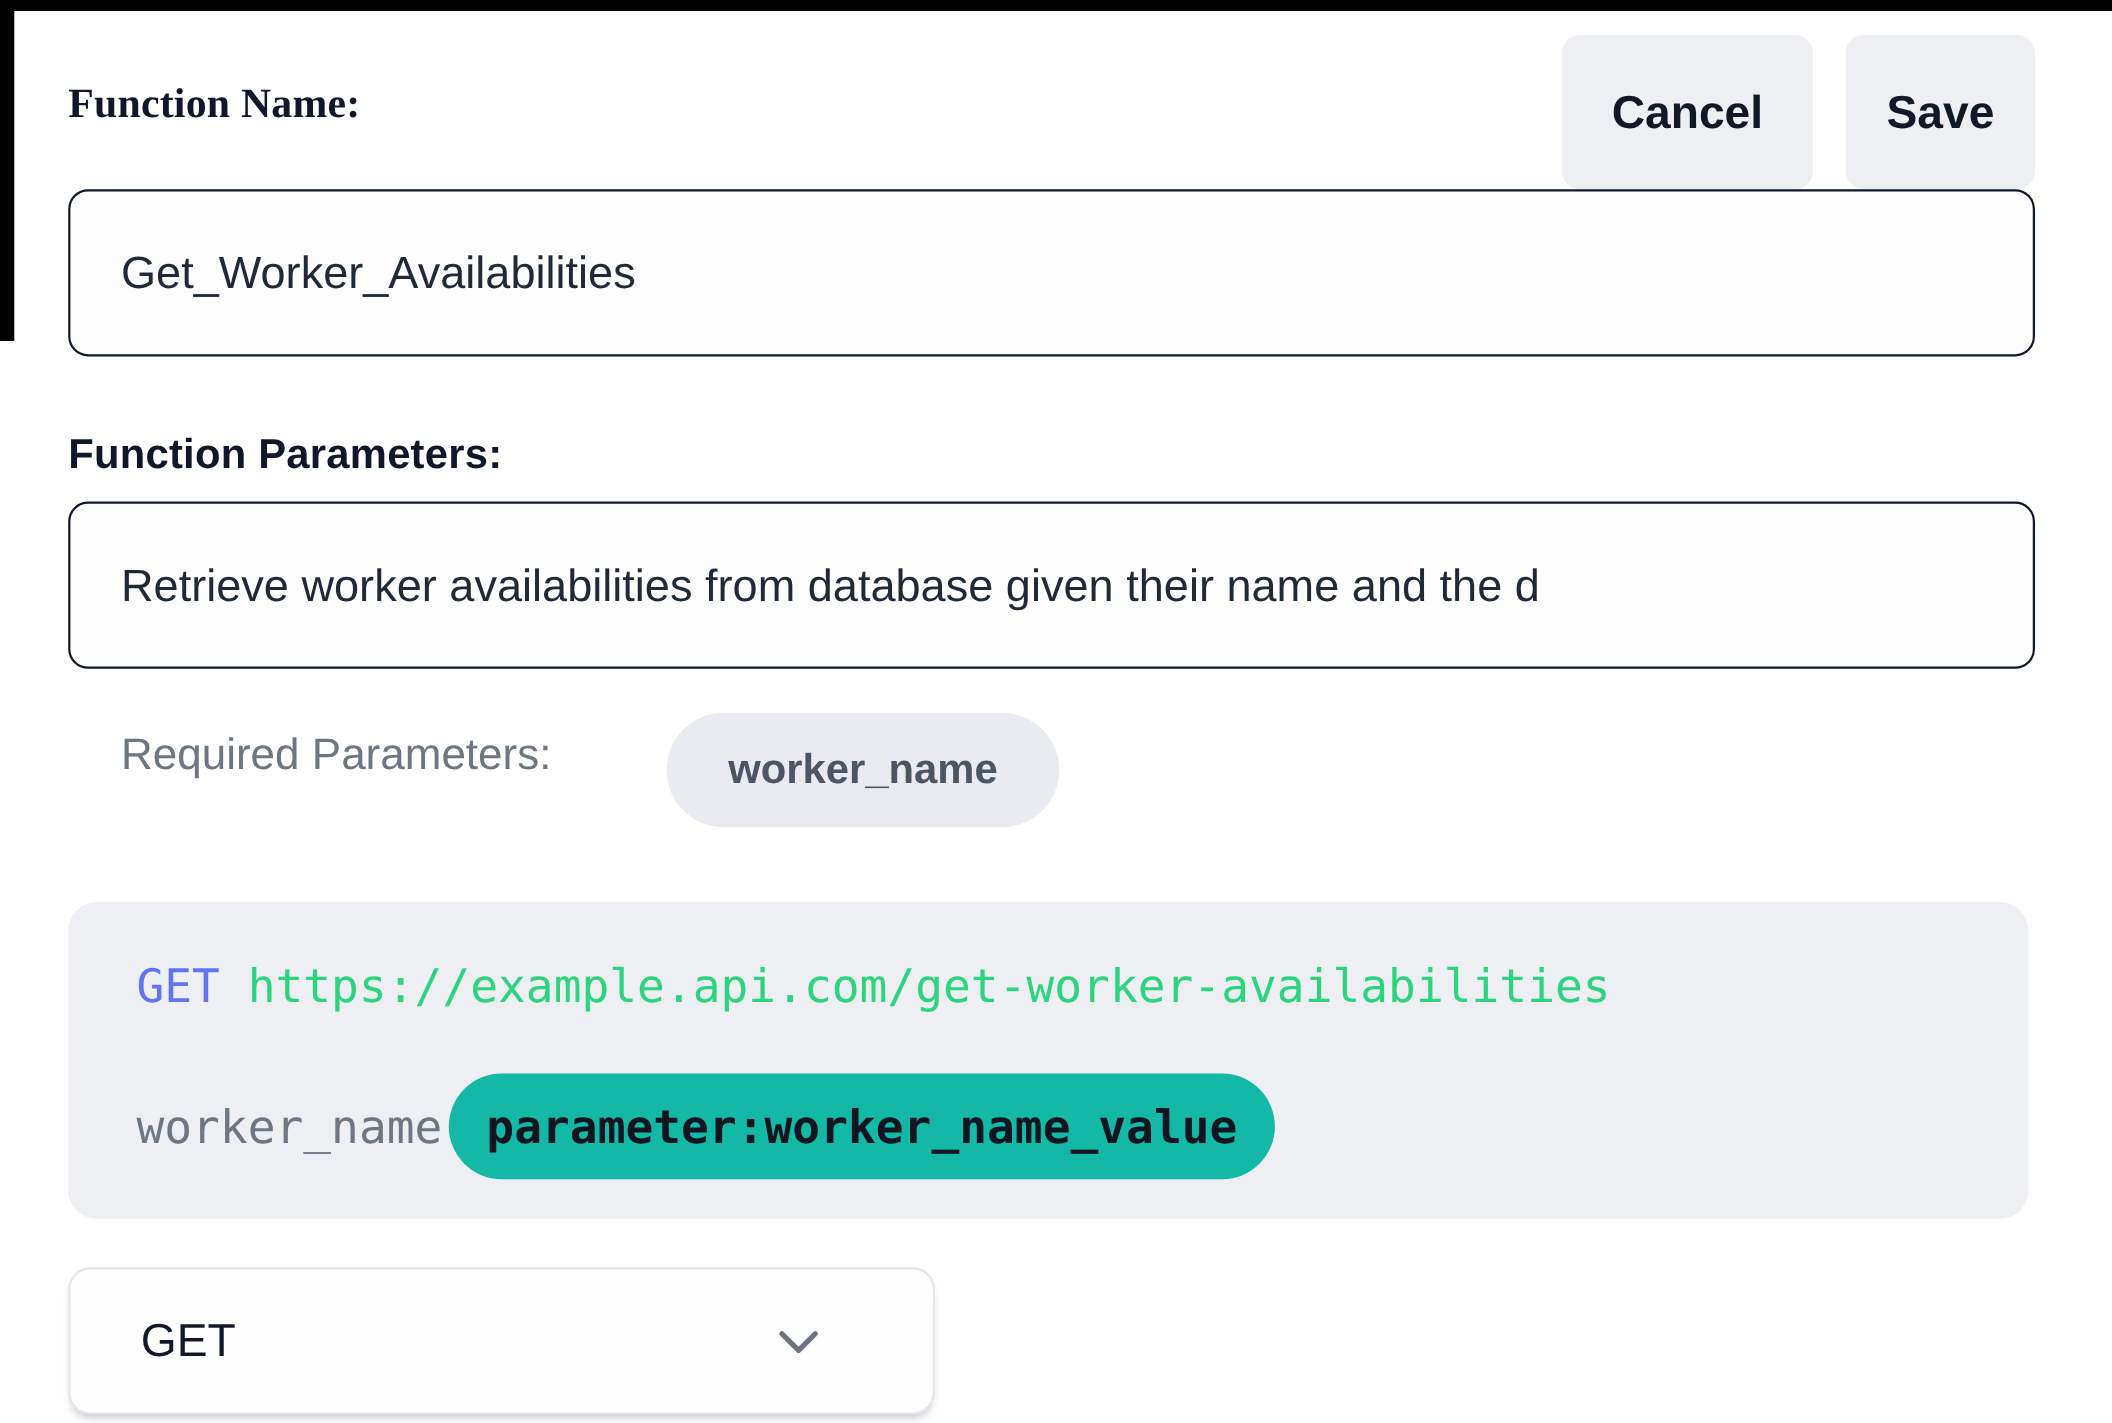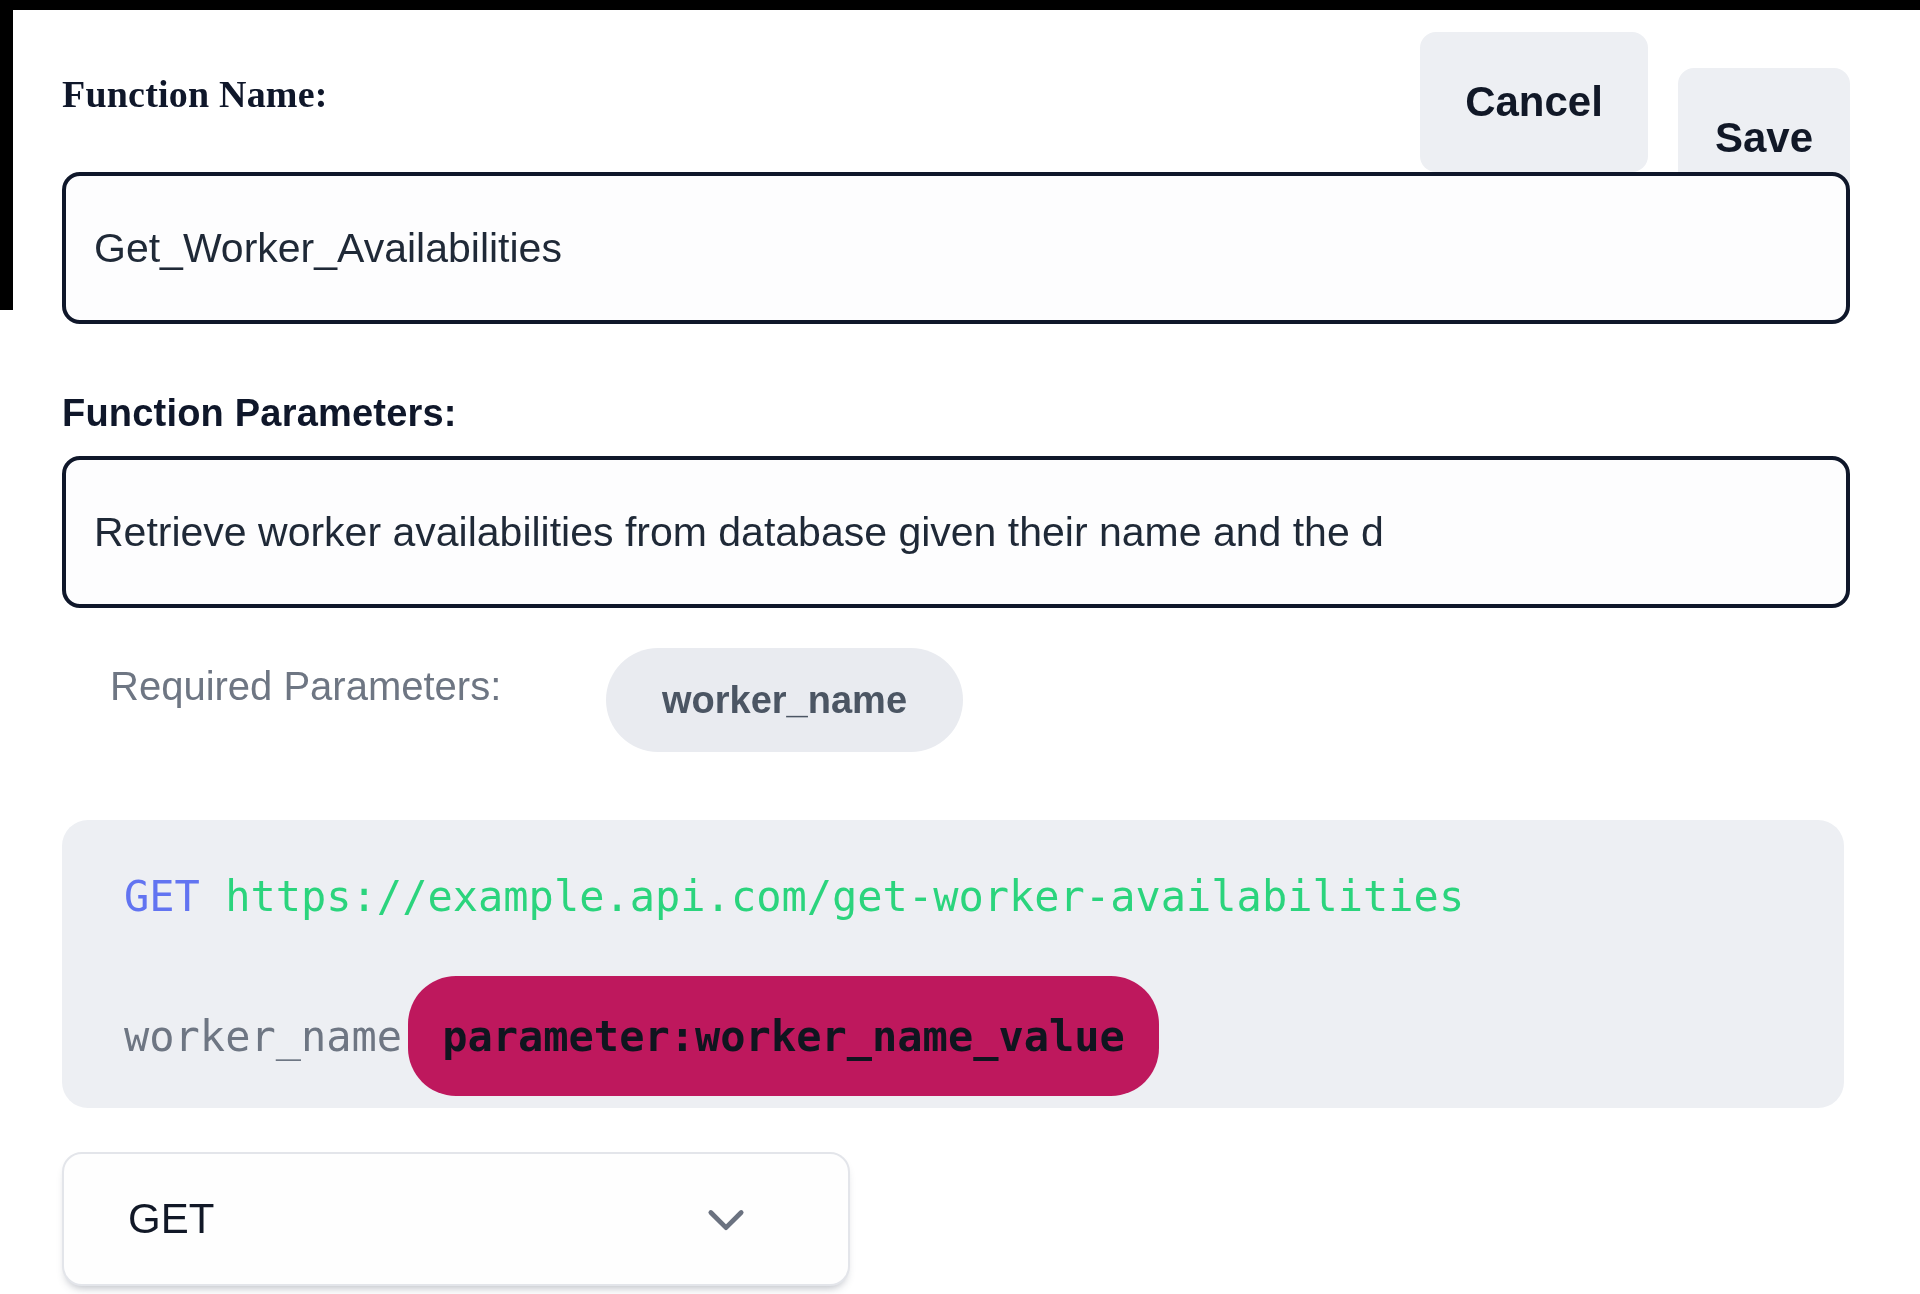--- a/index.html
+++ b/index.html
@@ -23,26 +23,26 @@
   }
 
   .btn{
     position:absolute;top:32px;height:140px;border:none;cursor:pointer;
     background:#edeff3;border-radius:16px;
     font-family:"Liberation Sans", sans-serif;
     font-size:42px;font-weight:700;color:#111827;
     display:flex;align-items:center;justify-content:center;
   }
   .btn-cancel{left:1420px;width:228px;}
-  .btn-save{left:1678px;width:172px;margin-top:36px;}
+  .btn-save{left:1678px;width:172px;}
 
   .text-input{
     position:absolute;left:62px;width:1788px;height:152px;box-sizing:border-box;
-    background:#fdfdfe;border:4px solid #0f172a;border-radius:18px;
-    padding:0 28px;font-family:"Liberation Sans", sans-serif;
+    background:#fdfdfe;border:2px solid #0f172a;border-radius:18px;
+    padding:0 46px;font-family:"Liberation Sans", sans-serif;
     font-size:41px;color:#1f2937;outline:none;
     white-space:nowrap;overflow:hidden;text-overflow:clip;
   }
   .input-name{top:172px;}
   .input-desc{top:456px;}
 
   .param-chip{
     position:absolute;left:606px;top:648px;height:104px;
     background:#e9ebf0;border-radius:52px;
     display:flex;align-items:center;justify-content:center;
@@ -54,22 +54,22 @@
     position:absolute;left:62px;top:820px;width:1782px;height:288px;box-sizing:border-box;
     background:#edeff3;border-radius:26px;
     font-family:"DejaVu Sans Mono", monospace;font-size:42px;text-align:right;
   }
   .code-line1{position:absolute;left:62px;top:52px;white-space:pre;}
   .code-method{color:#6274f1;}
   .code-url{color:#2bd47d;}
   .code-line2{position:absolute;left:62px;top:156px;display:flex;align-items:center;white-space:pre;}
   .code-param-key{color:#6e7683;}
   .value-chip{
-    background:#be185d;border-radius:48px;height:96px;
-    display:flex;align-items:center;padding:12px 34px;margin-left:6px;
+    background:#14b8a6;border-radius:48px;height:96px;
+    display:flex;align-items:center;padding:0 34px;margin-left:6px;
     color:#10151f;font-weight:700;
   }
 
   .method-select{
     position:absolute;left:62px;top:1152px;width:788px;height:134px;box-sizing:border-box;
     background:#fefefe;border:2px solid #e3e5ea;border-radius:20px;
     box-shadow:0 6px 8px -4px rgba(60,70,90,.35);
     display:flex;align-items:center;cursor:pointer;
   }
   .method-select .sel-value{

